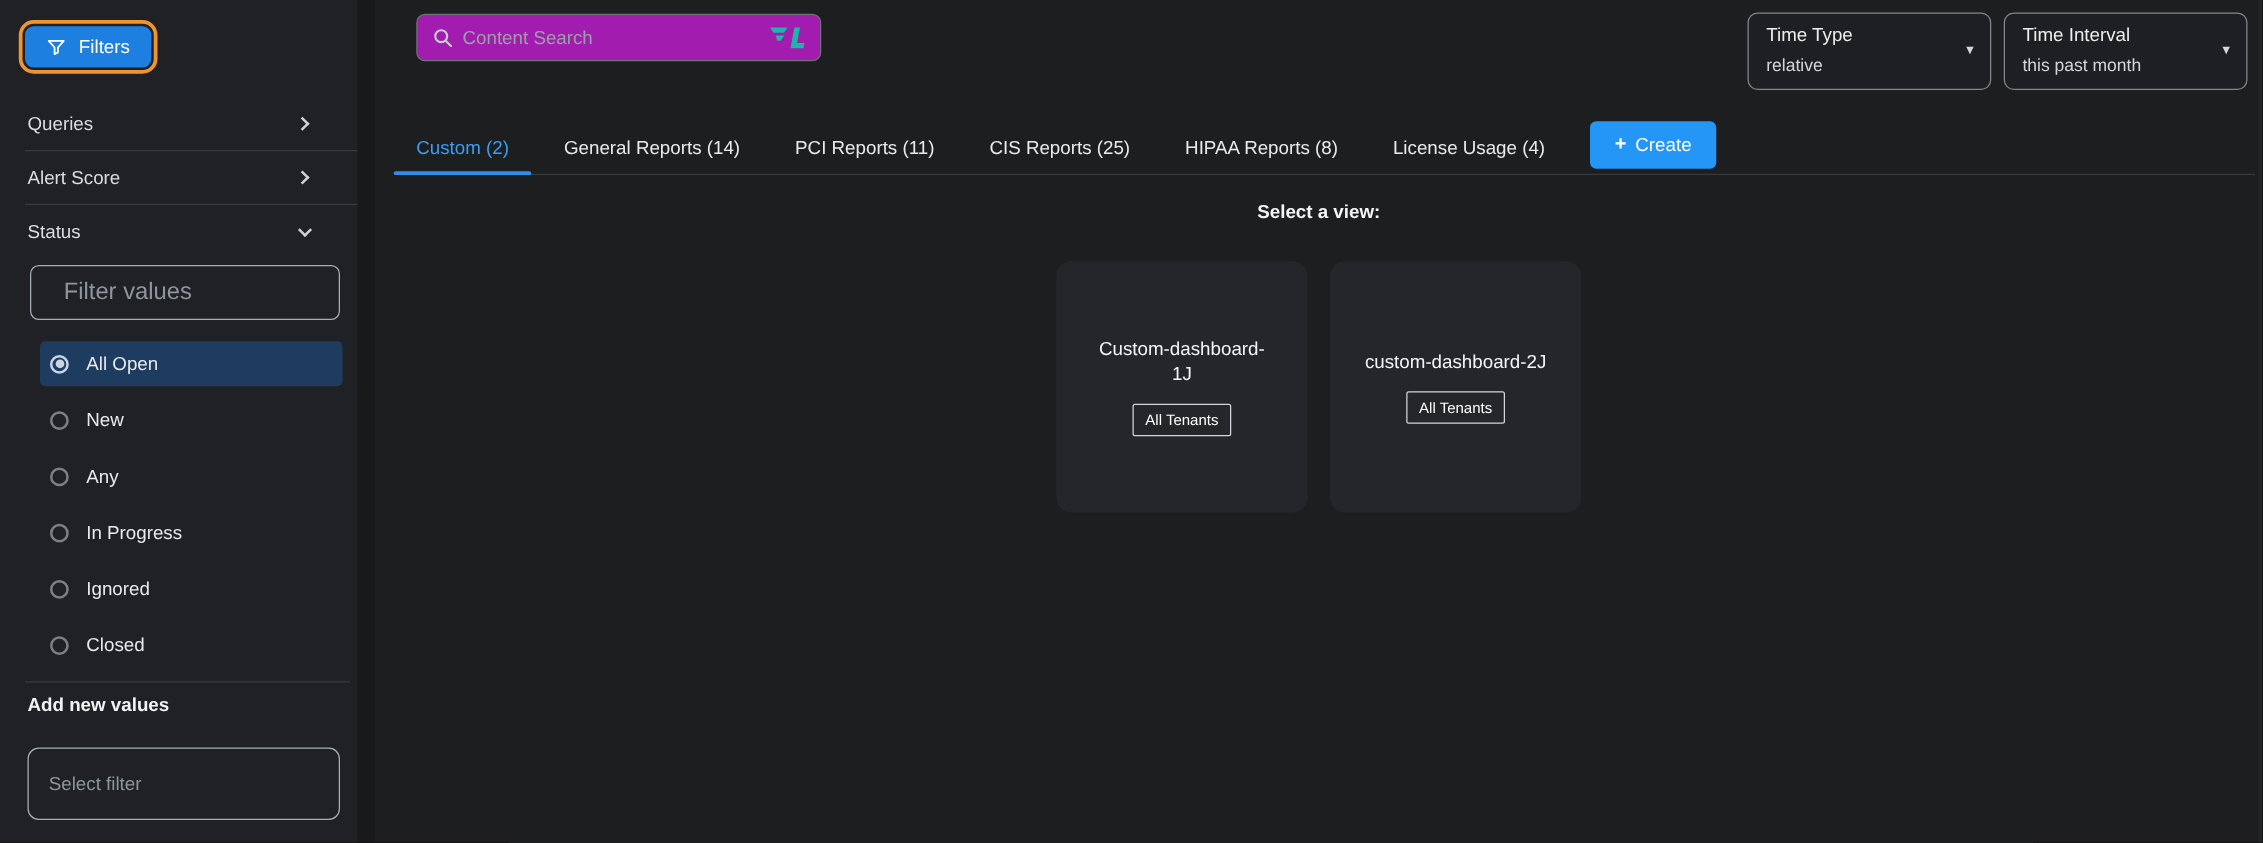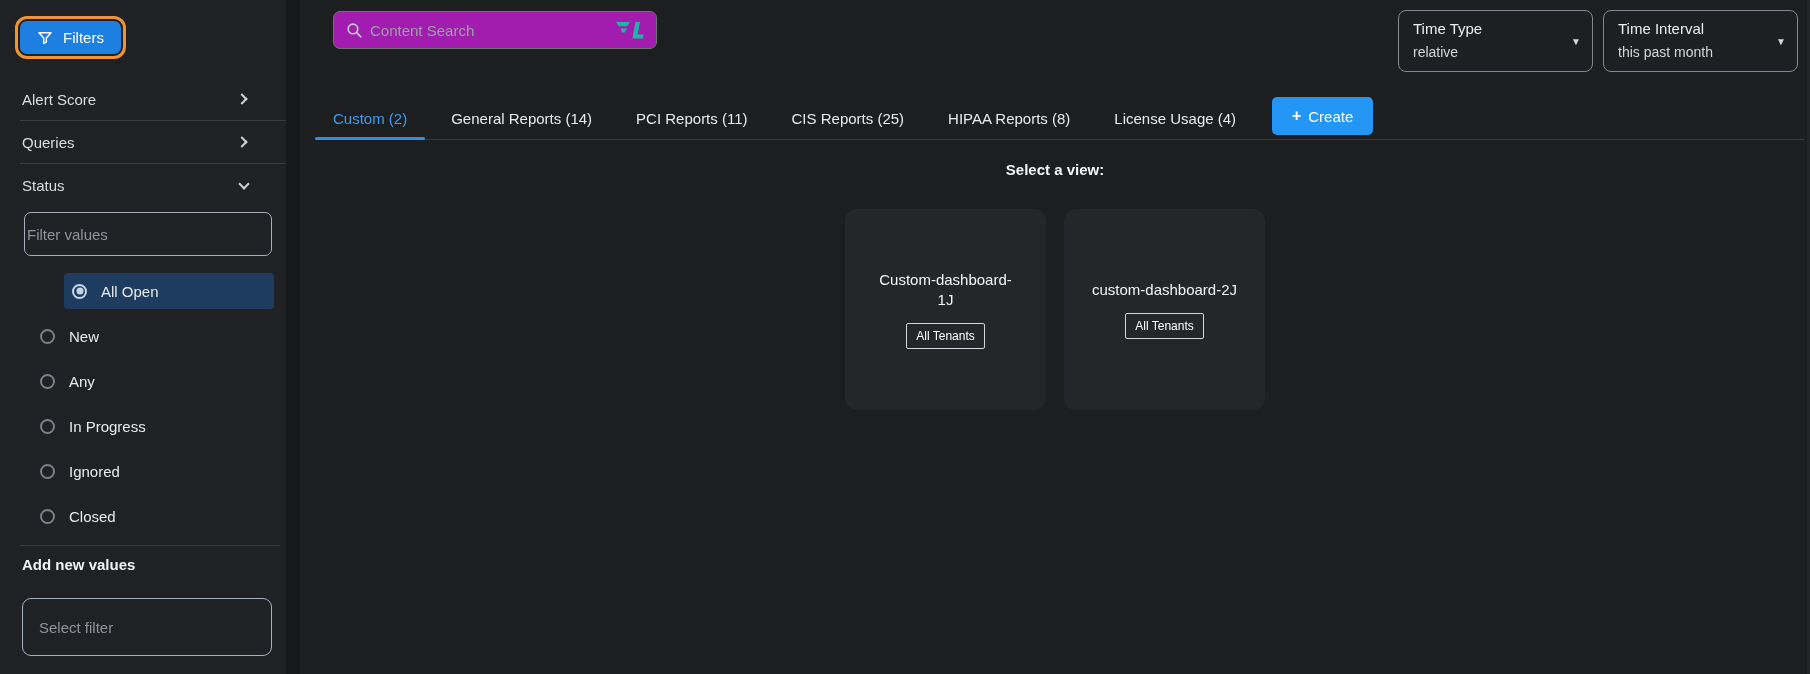--- a/index.html
+++ b/index.html
@@ -41,32 +41,32 @@
     font-size:15px; color:#dcdddf;
   }
   .side-row.bordered { border-bottom:1px solid #3a3b3e; margin:0 0 0 20px; padding-left:2px; }
   .chev { width:8px; height:8px; border-right:2px solid #cfd2d5; border-bottom:2px solid #cfd2d5; display:inline-block; }
   .chev.right { transform:rotate(-45deg); }
   .chev.down  { transform:rotate(45deg); margin-top:-4px; }
 
   .filter-values-input {
     position:absolute; left:24px; top:212px; width:248px; height:44px;
     background:transparent; border:1px solid #a6aebb; border-radius:7px;
-    color:#5eead4; font-size:15px; padding:0 2px;
+    color:#5eead4; font-size:19px; padding:0 26px;
     font-family:"Liberation Sans", sans-serif;
   }
   .filter-values-input::placeholder { color:#8f959d; }
 
   .radio-list { position:absolute; left:32px; top:273px; width:242px; }
   .radio-item {
     display:flex; align-items:center; gap:14px;
     height:36px; margin-bottom:9px; padding-left:8px;
     border-radius:4px; cursor:pointer; font-size:15px; color:#e9eaec;
   }
-  .radio-item.selected { background:#1e3c5f;margin-left:32px; }
+  .radio-item.selected { background:#1e3c5f; }
   .rdot {
     width:15px; height:15px; border-radius:50%;
     border:2px solid #7b8087; flex:0 0 auto; position:relative; background:transparent;
   }
   .radio-item.selected .rdot { border-color:#c6d5e7; }
   .radio-item.selected .rdot::after {
     content:""; position:absolute; left:50%; top:50%; transform:translate(-50%,-50%);
     width:7px; height:7px; border-radius:50%; background:#c6d5e7;
   }
 
@@ -166,25 +166,25 @@
       <span style="display:flex;">
         <svg width="16" height="16" viewBox="0 0 24 24">
           <path d="M3 4h18l-7 8v6l-4 2v-8z" fill="none" stroke="#ffffff" stroke-width="2.2" stroke-linejoin="round"></path>
         </svg>
       </span>
       <span>Filters</span>
     </button>
 
     <div class="side-sections">
       <div class="side-row bordered">
+        <span>Queries</span>
+        <span class="chev right" style="margin-right:18px;"></span>
+      </div>
+      <div class="side-row bordered">
         <span>Alert Score</span>
-        <span class="chev right" style="margin-right:18px;"></span>
-      </div>
-      <div class="side-row bordered">
-        <span>Queries</span>
         <span class="chev right" style="margin-right:18px;"></span>
       </div>
       <div class="side-row">
         <span>Status</span>
         <span class="chev down" style="margin-right:16px;"></span>
       </div>
     </div>
 
     <input class="filter-values-input" type="text" placeholder="Filter values" style="">
 

